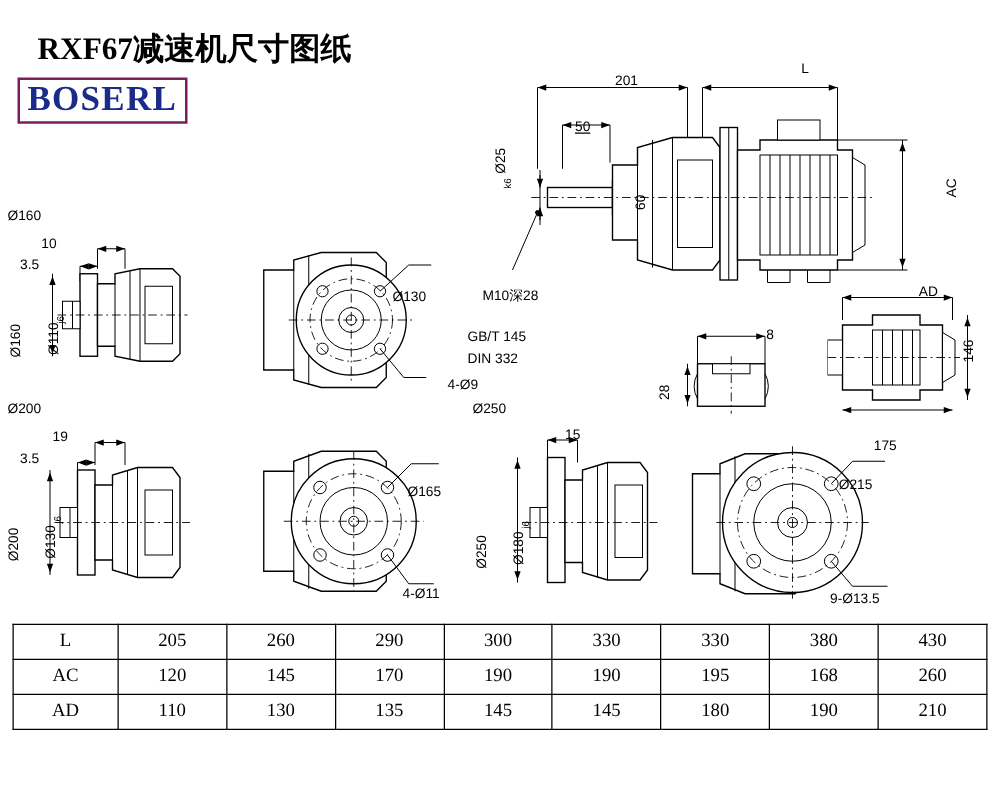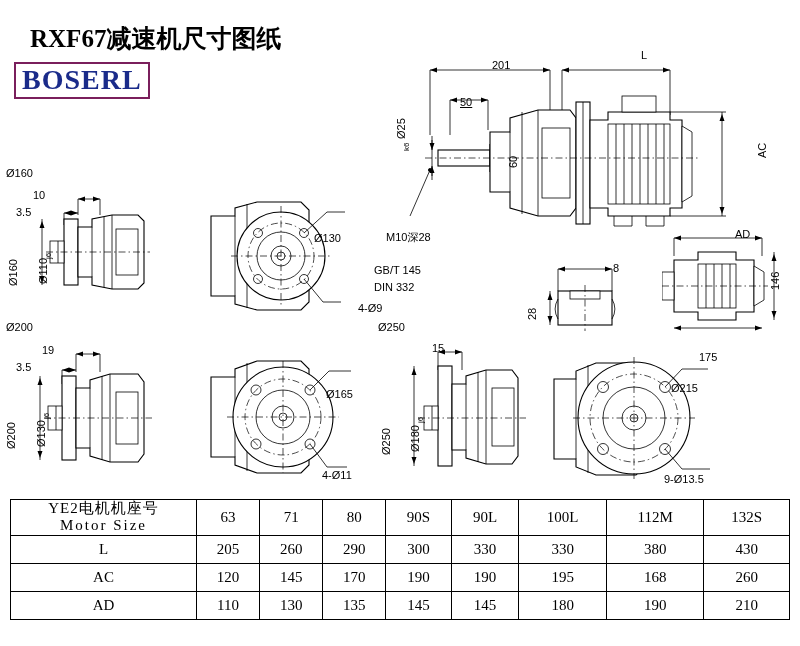--- a/index.html
+++ b/index.html
@@ -393,21 +393,21 @@
       </g>
       <g class="ln thin">
         <line x1="22" y1="26" x2="22" y2="126"></line>
         <path d="M22 28 l-2.5 7 l5 0 z" fill="#000" stroke="none"></path>
         <path d="M22 124 l-2.5 -7 l5 0 z" fill="#000" stroke="none"></path>
         <line x1="40" y1="66" x2="40" y2="90"></line>
       </g>
       <line x1="26" y1="78" x2="134" y2="78" class="ln dash"></line>
     </svg>
   </div>
-  <div class="abs t" style="left:432px;top:343px;">15</div>
+  <div class="abs t" style="left:452px;top:343px;">15</div>
   <div class="abs t" style="left:381px;top:455px;transform:rotate(-90deg);transform-origin:left top;">Ø250</div>
   <div class="abs t" style="left:410px;top:452px;transform:rotate(-90deg);transform-origin:left top;">Ø180</div>
   <div class="abs t xs" style="left:417px;top:423px;transform:rotate(-90deg);transform-origin:left top;">j6</div>
 
   <div class="abs" style="left:548px;top:345px;">
     <svg width="185" height="145" viewBox="0 0 185 145">
       <g class="ln med">
         <path class="fillw" d="M6 34 L28 34 L28 26 L48 18 L88 18 L96 26 L96 122 L88 130 L48 130 L28 122 L28 114 L6 114 Z"></path>
         <line x1="28" y1="34" x2="28" y2="114" class="thin"></line>
         <line x1="40" y1="20" x2="40" y2="128" class="thin"></line>
@@ -431,34 +431,20 @@
         <line x1="117" y1="104" x2="134" y2="124"></line>
         <line x1="134" y1="124" x2="162" y2="124"></line>
       </g>
     </svg>
   </div>
   <div class="abs t" style="left:671px;top:383px;text-align:center;">Ø215</div>
   <div class="abs t" style="left:664px;top:474px;">9-Ø13.5</div>
 
   <table class="spec">
     <tbody>
-        <tr>
-      <td class="hdr" rowspan="1">
-        <div class="l1">YE2电机机座号</div>
-        <div class="l2">Motor Size</div>
-      </td>
-      <td>63</td>
-      <td>71</td>
-      <td>80</td>
-      <td>90S</td>
-      <td>90L</td>
-      <td>100L</td>
-      <td>112M</td>
-      <td>132S</td>
-    </tr>
     <tr>
       <td class="rowlbl">L</td>
       <td>205</td>
       <td>260</td>
       <td>290</td>
       <td>300</td>
       <td>330</td>
       <td>330</td>
       <td>380</td>
       <td>430</td>

